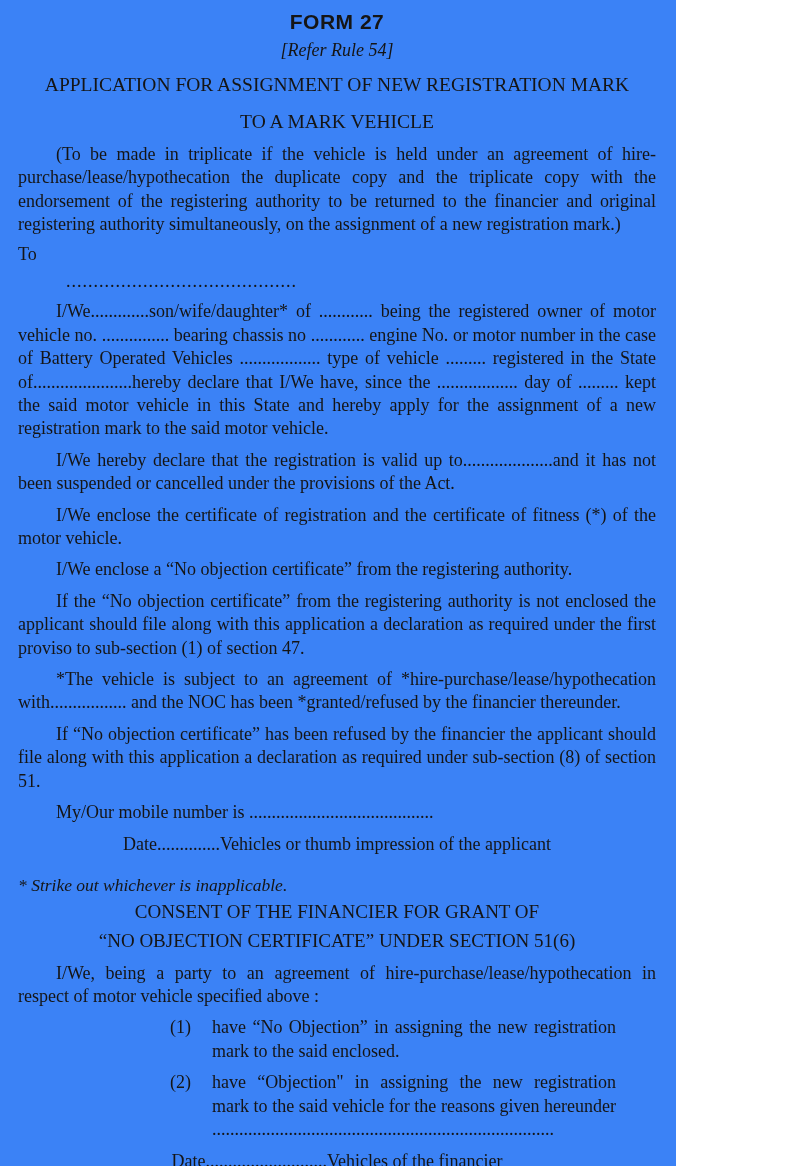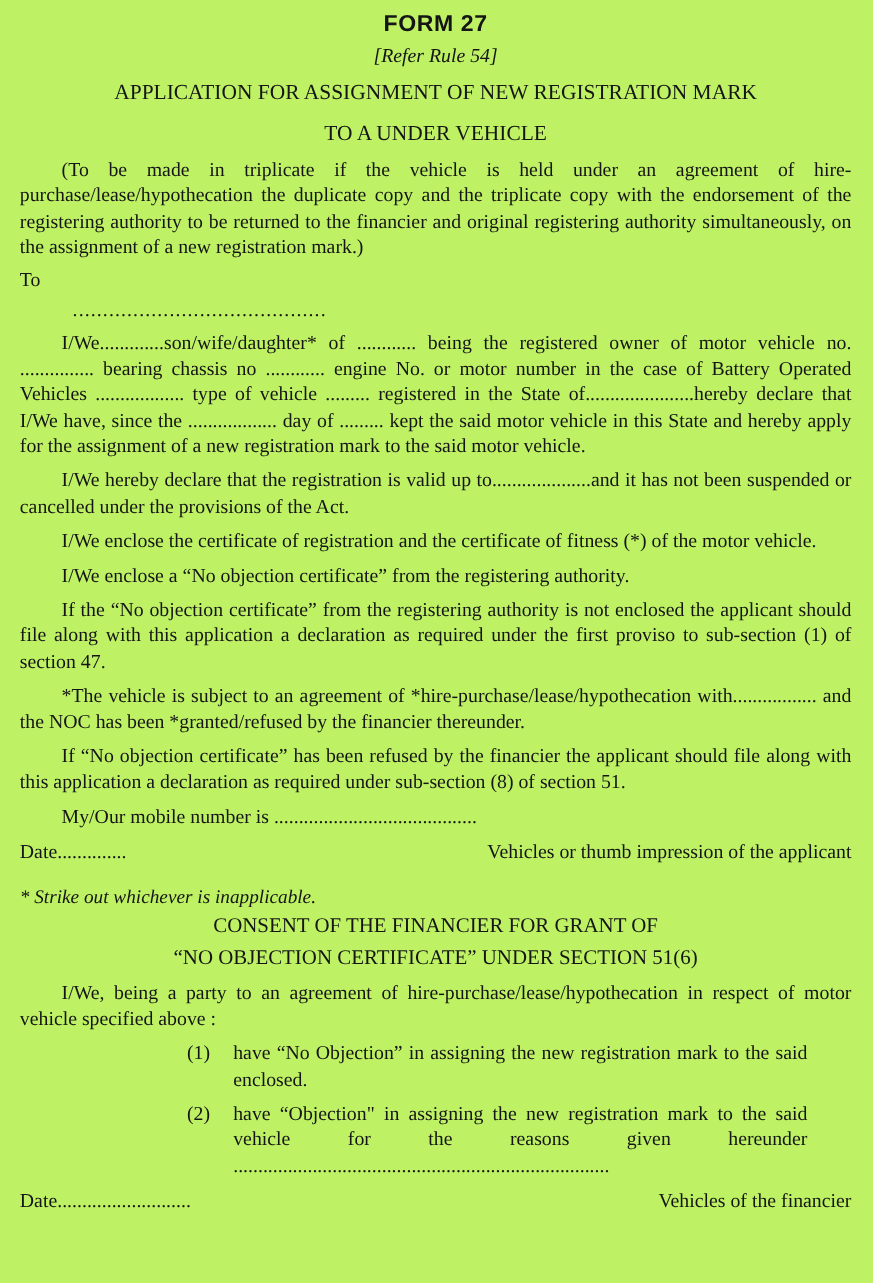--- a/index.html
+++ b/index.html
@@ -9,24 +9,24 @@
   }
   body {
     width: 794px;
     height: 1166px;
     font-family: "Liberation Serif", "DejaVu Serif", serif;
     color: #151515;
     overflow: hidden;
   }
   .page {
     box-sizing: border-box;
-    width: 794px;
+    width: 676px;
     height: 1166px;
     padding: 8px 20px 6px 18px;
-    background: #bef264;
+    background: #3b82f6;
   }
   .form-number {
     font-family: "Liberation Sans", "DejaVu Sans", sans-serif;
     font-weight: bold;
     font-size: 21px;
     text-align: center;
     margin: 2px 0 6px 0;
     letter-spacing: 0.5px;
   }
   .rule-ref {
@@ -56,21 +56,21 @@
     font-size: 18px;
     margin: 8px 0 4px 48px;
   }
   .addressee-blank {
     font-size: 18px;
     margin: 6px 0 6px 48px;
     letter-spacing: 1px;
   }
   .sig-row {
     display: flex;
-    justify-content: space-between;
+    justify-content: center;
     align-items: baseline;
     font-size: 18px;
     margin: 10px 0 6px 0;
   }
   .footnote {
     font-size: 17.5px;
     font-style: italic;
     margin: 20px 0 4px 0;
   }
   .consent-heading {
@@ -97,21 +97,21 @@
   }
 </style>
 </head>
 <body>
 
 <div class="page">
 
   <div class="form-number">FORM 27</div>
   <div class="rule-ref">[Refer Rule 54]</div>
   <div class="form-title">APPLICATION FOR ASSIGNMENT OF NEW REGISTRATION MARK</div>
-  <div class="form-title">TO A UNDER VEHICLE</div>
+  <div class="form-title">TO A MARK VEHICLE</div>
 
   <p class="body">(To be made in triplicate if the vehicle is held under an agreement of hire-purchase/lease/hypothecation the duplicate copy and the triplicate copy with the endorsement of the registering authority to be returned to the financier and original registering authority simultaneously, on the assignment of a new registration mark.)</p>
 
   <div class="to-label">To</div>
   <div class="addressee-blank">..........................................</div>
 
   <p class="body">I/We.............son/wife/daughter* of ............ being the registered owner of motor vehicle no. ............... bearing chassis no ............ engine No. or motor number in the case of Battery Operated Vehicles .................. type of vehicle ......... registered in the State of......................hereby declare that I/We have, since the .................. day of ......... kept the said motor vehicle in this State and hereby apply for the assignment of a new registration mark to the said motor vehicle.</p>
   <p class="body">I/We hereby declare that the registration is valid up to....................and it has not been suspended or cancelled under the provisions of the Act.</p>
   <p class="body">I/We enclose the certificate of registration and the certificate of fitness (*) of the motor vehicle.</p>
   <p class="body">I/We enclose a “No objection certificate” from the registering authority.</p>

